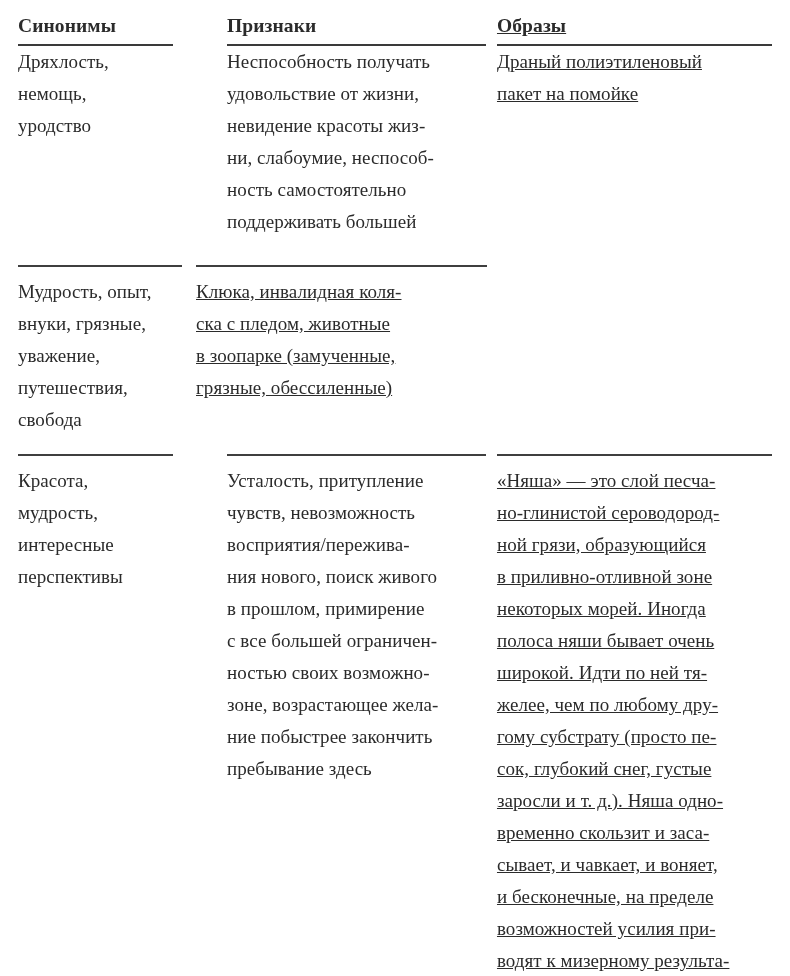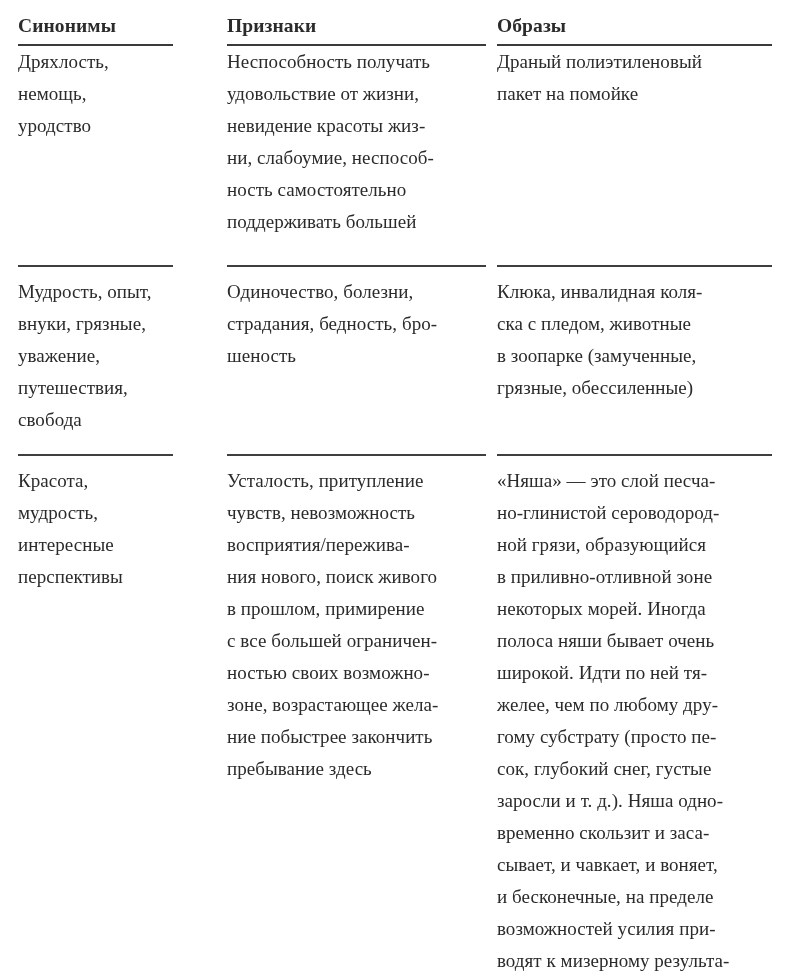--- a/index.html
+++ b/index.html
@@ -37,21 +37,21 @@
     width: 754px;
   }
 
   .cell {
     box-sizing: border-box;
     position: relative;
   }
 
   .col-1 { width: 164px; margin-right: 14px; }
   .col-2 { width: 274px; margin-right: 11px; margin-left: 40px; }
-  .col-3 { width: 291px; }
+  .col-3 { width: 291px; text-decoration: underline; }
 
   
   .cell .rule {
     display: block;
     height: 2px;
     background: #3a3a3a;
     width: 100%;
     margin-bottom: 9px;
   }
 
@@ -133,26 +133,20 @@
     <div class="row-gap-1"></div>
 
     <div class="row row-body">
       <div class="cell col-1">
         <span class="rule thin"></span>
         <div class="body-text">Мудрость, опыт,
 внуки, грязные,
 уважение,
 путешествия,
 свобода</div>
-      </div>
-      <div class="cell col-2">
-        <span class="rule thin"></span>
-        <div class="body-text">Одиночество, болезни,
-страдания, бедность, бро-
-шеность</div>
       </div>
       <div class="cell col-3">
         <span class="rule thin"></span>
         <div class="body-text">Клюка, инвалидная коля-
 ска с пледом, животные
 в зоопарке (замученные,
 грязные, обессиленные)</div>
       </div>
     </div>
 

